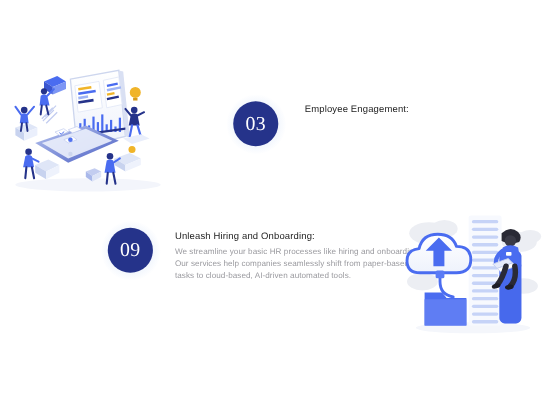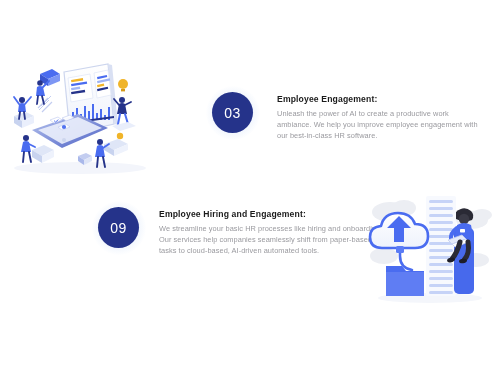--- a/index.html
+++ b/index.html
@@ -17,26 +17,26 @@
   .badge-wrap{position:relative;flex:0 0 auto;}
   .badge-glow{
     position:absolute;left:50%;top:50%;transform:translate(-50%,-50%);
     width:54px;height:54px;border-radius:50%;
     background:radial-gradient(circle,rgba(196,214,245,.55) 0%,rgba(220,232,250,.30) 55%,rgba(255,255,255,0) 72%);
   }
   .badge{
     position:relative;width:41px;height:41px;border-radius:50%;
     background:#25338a;
     display:flex;align-items:center;justify-content:center;
-    color:#ffffff;font-size:14px;letter-spacing:.4px;
-    font-family:Liberation Sans, sans-serif;
+    color:#ffffff;font-size:18px;letter-spacing:.4px;
+    font-family:Liberation Serif, serif;
   }
   .txt{flex:1 1 auto;}
   .head{
-    font-size:8.6px;font-weight:bold;color:#1b1b1b;
+    font-size:8.6px;font-weight:normal;color:#1b1b1b;
     letter-spacing:.15px;margin:0 0 4px 0;
     font-family:"Liberation Sans", sans-serif;
   }
   .body{
     font-size:7.4px;line-height:11.2px;color:#9a9a9f;
     margin:0;letter-spacing:.05px;
   }
 
   
   #step-03{left:212px;top:92px;width:272px;}
@@ -180,31 +180,30 @@
     </svg>
   </div>
 
   <div class="step" id="step-03">
     <div class="badge-wrap">
       <div class="badge-glow"></div>
       <div class="badge">03</div>
     </div>
     <div class="txt">
       <div class="head">Employee Engagement:</div>
-      <p class="body">Unleash the power of AI to create a productive work ambiance. We help you improve employee engagement with our best-in-class HR software.</p>
     </div>
   </div>
 
   <div class="step" id="step-04">
     <div class="badge-wrap">
       <div class="badge-glow"></div>
       <div class="badge">09</div>
     </div>
     <div class="txt">
-      <div class="head">Employee Hiring and Engagement:</div>
+      <div class="head">Unleash Hiring and Onboarding:</div>
       <p class="body">We streamline your basic HR processes like hiring and onboarding. Our services help companies seamlessly shift from paper-based tasks to cloud-based, AI-driven automated tools.</p>
     </div>
   </div>
 
   <div class="illo" id="illo-2">
     <svg viewBox="0 0 132 118" xmlns="http://www.w3.org/2000/svg">
       <defs>
         <linearGradient id="cloudg" x1="0" y1="0" x2="0" y2="1">
           <stop offset="0" stop-color="#ffffff"></stop>
             <stop offset="1" stop-color="#eef2fc"></stop>

